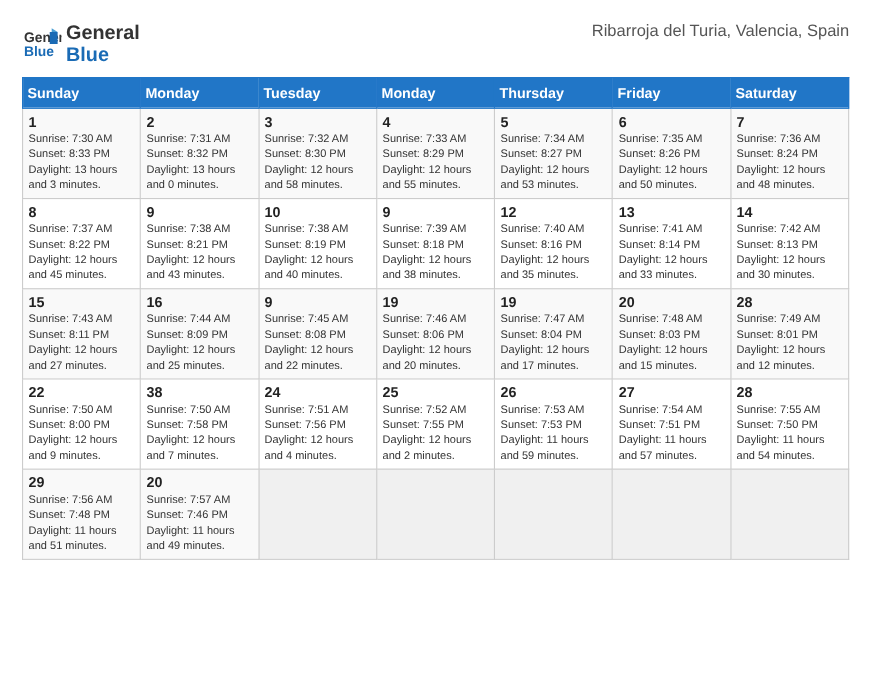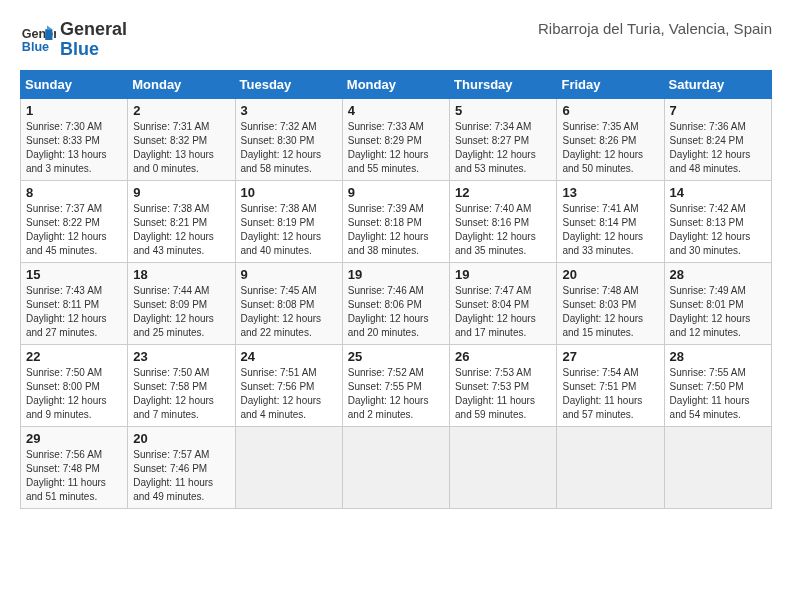--- a/index.html
+++ b/index.html
@@ -245,21 +245,21 @@
       <tr>
         <td>
           <span class="day-num">15</span>
           <span class="day-info">
             Sunrise: 7:43 AM<br>
             Sunset: 8:11 PM<br>
             Daylight: 12 hours and 27 minutes.
           </span>
         </td>
         <td>
-          <span class="day-num">18</span>
+          <span class="day-num">16</span>
           <span class="day-info">
             Sunrise: 7:44 AM<br>
             Sunset: 8:09 PM<br>
             Daylight: 12 hours and 25 minutes.
           </span>
         </td>
         <td>
           <span class="day-num">9</span>
           <span class="day-info">
             Sunrise: 7:45 AM<br>
@@ -303,21 +303,21 @@
       <tr>
         <td>
           <span class="day-num">22</span>
           <span class="day-info">
             Sunrise: 7:50 AM<br>
             Sunset: 8:00 PM<br>
             Daylight: 12 hours and 9 minutes.
           </span>
         </td>
         <td>
-          <span class="day-num">23</span>
+          <span class="day-num">38</span>
           <span class="day-info">
             Sunrise: 7:50 AM<br>
             Sunset: 7:58 PM<br>
             Daylight: 12 hours and 7 minutes.
           </span>
         </td>
         <td>
           <span class="day-num">24</span>
           <span class="day-info">
             Sunrise: 7:51 AM<br>

